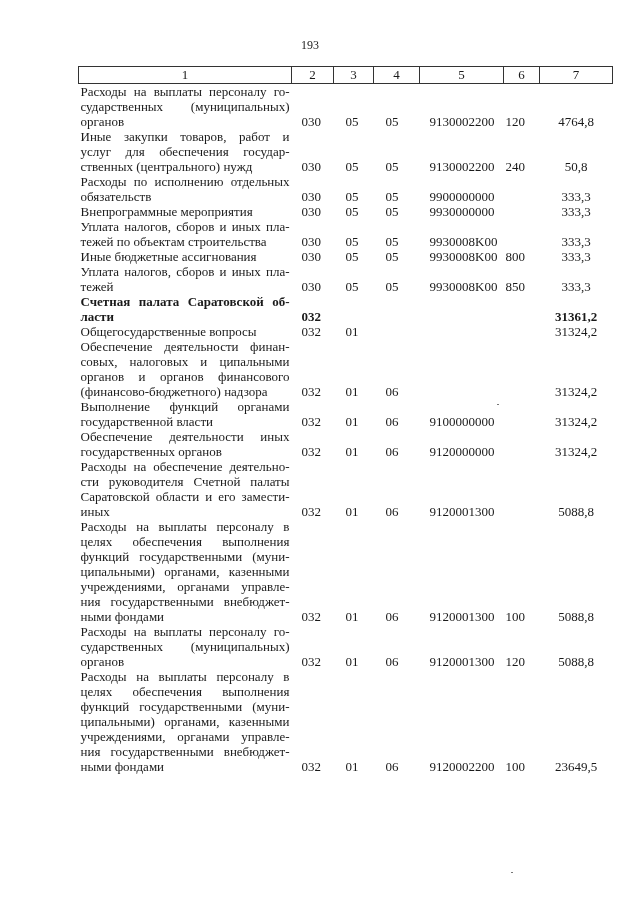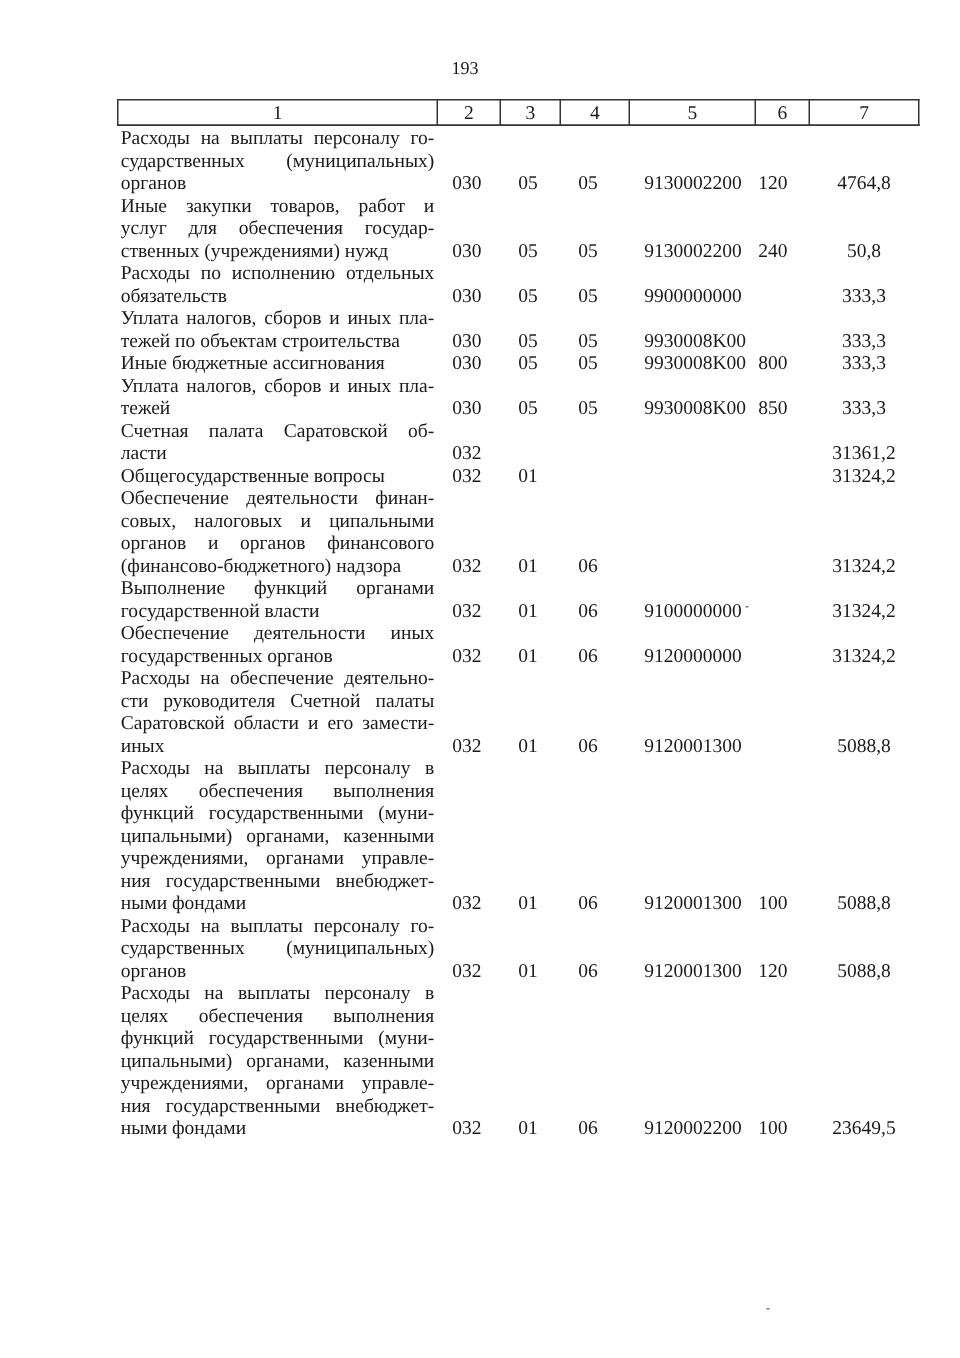--- a/index.html
+++ b/index.html
@@ -34,21 +34,21 @@
       padding: 0; vertical-align: bottom; line-height: 15px; font-size: 13px;
     }
     td.name { text-align: justify; padding-left: 2px; padding-right: 2px; margin-top: 27px; }
     td.name span { display: block; }
     td.c2 { padding-left: 10px; }
     td.c3 { padding-left: 12px; }
     td.c4 { padding-left: 12px; }
     td.c5 { padding-left: 10px; }
     td.c6 { padding-left: 2px; }
     td.amount { text-align: center; padding-right: 0; }
-    tr.bold td { font-weight: normal; }
+    tr.bold td { font-weight: bold; }
     .line { display: block; text-align: justify; text-align-last: justify; }
     .line.last { text-align-last: left; }
     .dot {
       position: absolute; width: 2px; height: 1px; background: #777;
     }
   </style>
 </head>
 <body>
 
 <div class="page-number">193</div>
@@ -85,38 +85,49 @@
         <td class="c3">05</td>
         <td class="c4">05</td>
         <td class="c5">9130002200</td>
         <td class="c6">120</td>
         <td class="amount">4764,8</td>
       </tr>
       <tr>
         <td class="name">
           <span class="line">Иные закупки товаров, работ и</span>
           <span class="line">услуг для обеспечения государ-</span>
-          <span class="line last">ственных (учреждениями) нужд</span>
+          <span class="line last">ственных (центрального) нужд</span>
         </td>
         <td class="c2">030</td>
         <td class="c3">05</td>
         <td class="c4">05</td>
         <td class="c5">9130002200</td>
         <td class="c6">240</td>
         <td class="amount">50,8</td>
       </tr>
       <tr>
         <td class="name">
           <span class="line">Расходы по исполнению отдельных</span>
           <span class="line last">обязательств</span>
         </td>
         <td class="c2">030</td>
         <td class="c3">05</td>
         <td class="c4">05</td>
         <td class="c5">9900000000</td>
+        <td class="c6"></td>
+        <td class="amount">333,3</td>
+      </tr>
+      <tr>
+        <td class="name">
+          <span class="line last">Внепрограммные мероприятия</span>
+        </td>
+        <td class="c2">030</td>
+        <td class="c3">05</td>
+        <td class="c4">05</td>
+        <td class="c5">9930000000</td>
         <td class="c6"></td>
         <td class="amount">333,3</td>
       </tr>
       <tr>
         <td class="name">
           <span class="line">Уплата налогов, сборов и иных пла-</span>
           <span class="line last">тежей по объектам строительства</span>
         </td>
         <td class="c2">030</td>
         <td class="c3">05</td>

